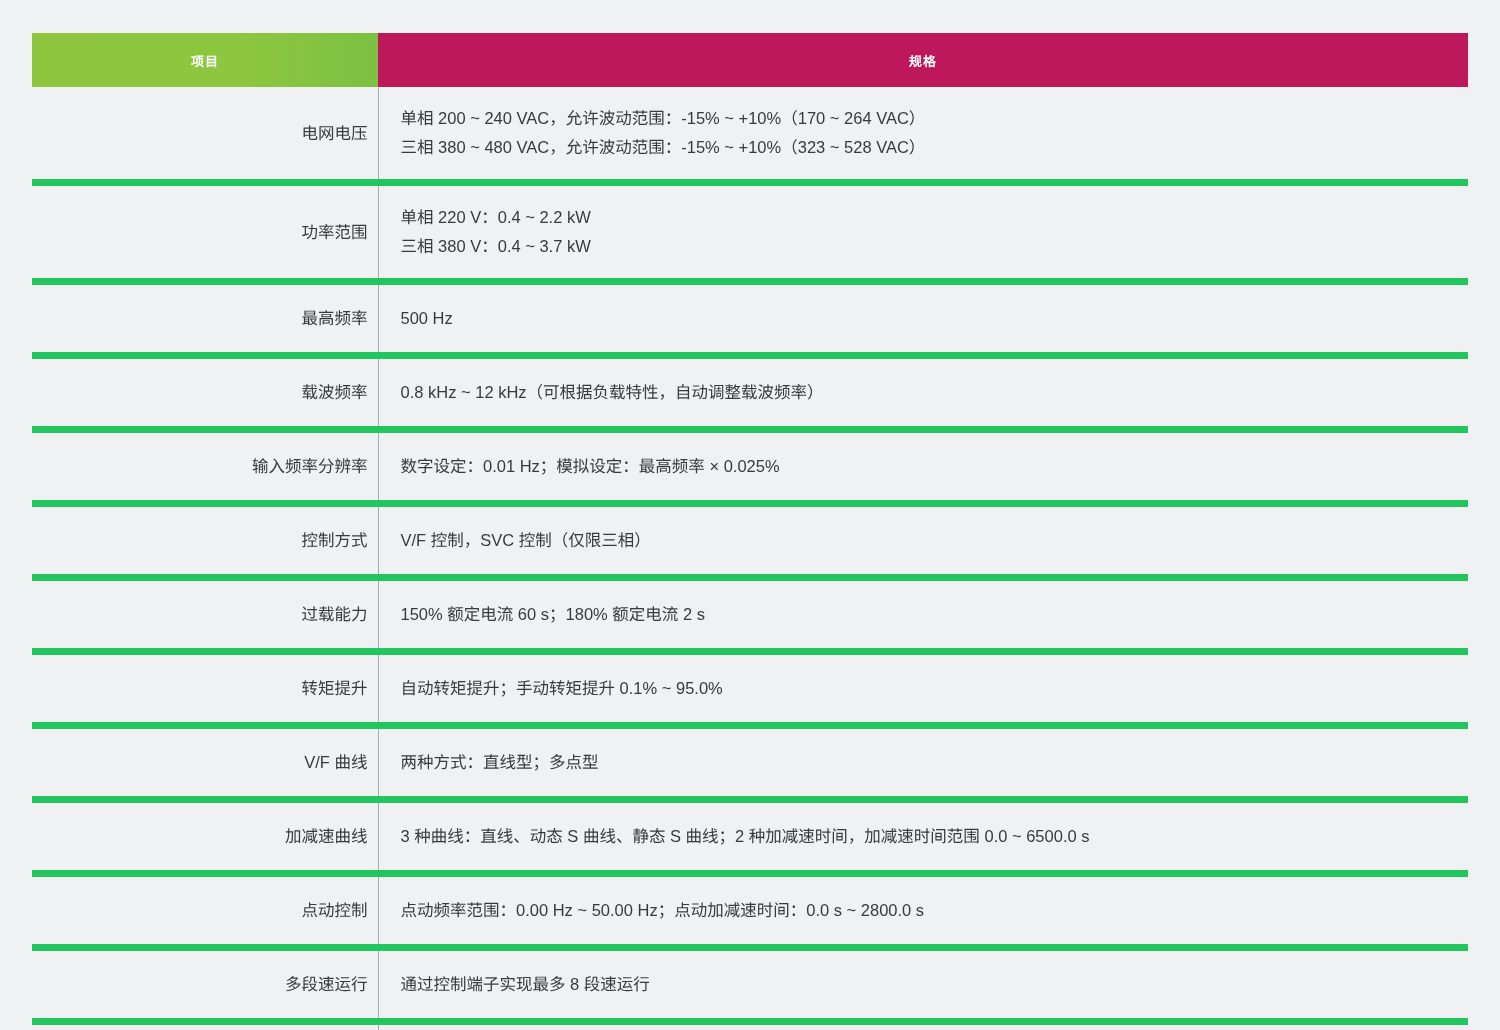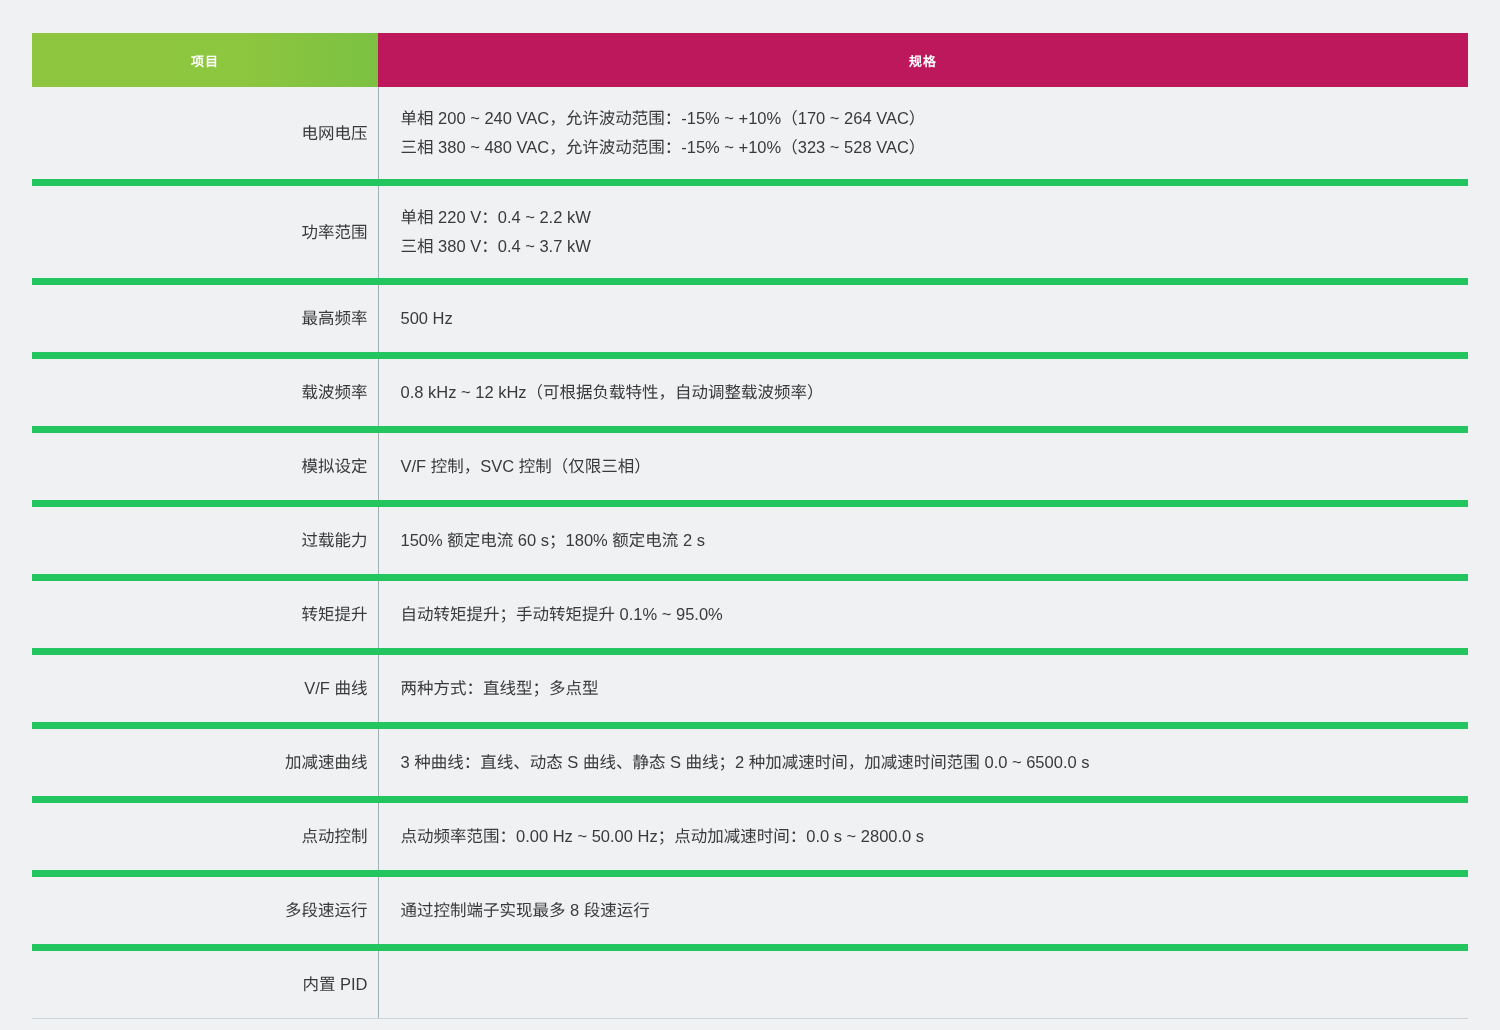--- a/index.html
+++ b/index.html
@@ -111,23 +111,29 @@
         </td>
       </tr>
 
       <tr class="one-line">
         <td class="item">载波频率</td>
         <td class="spec">
           <span class="line">0.8 kHz ~ 12 kHz（可根据负载特性，自动调整载波频率）</span>
         </td>
       </tr>
 
+      <tr class="one-line">
+        <td class="item">输入频率分辨率</td>
+        <td class="spec">
+          <span class="line">数字设定：0.01 Hz；模拟设定：最高频率 × 0.025%</span>
+        </td>
+      </tr>
 
       <tr class="one-line">
-        <td class="item">模拟设定</td>
+        <td class="item">控制方式</td>
         <td class="spec">
           <span class="line">V/F 控制，SVC 控制（仅限三相）</span>
         </td>
       </tr>
 
       <tr class="one-line">
         <td class="item">过载能力</td>
         <td class="spec">
           <span class="line">150% 额定电流 60 s；180% 额定电流 2 s</span>
         </td>

